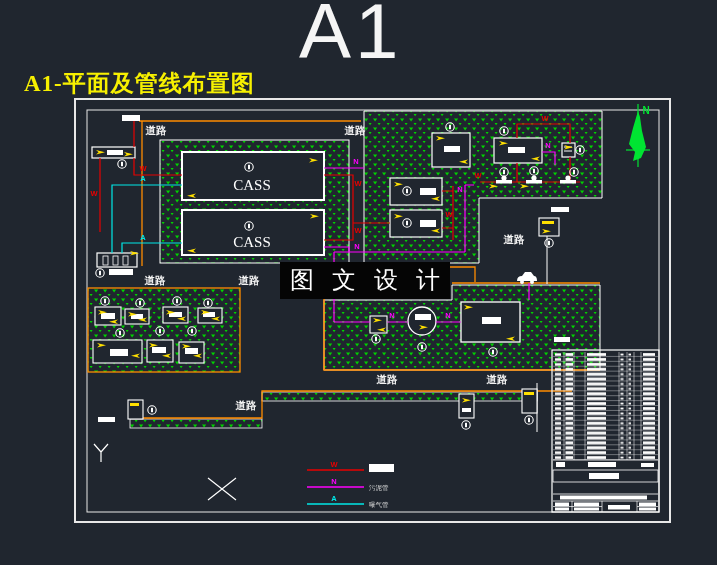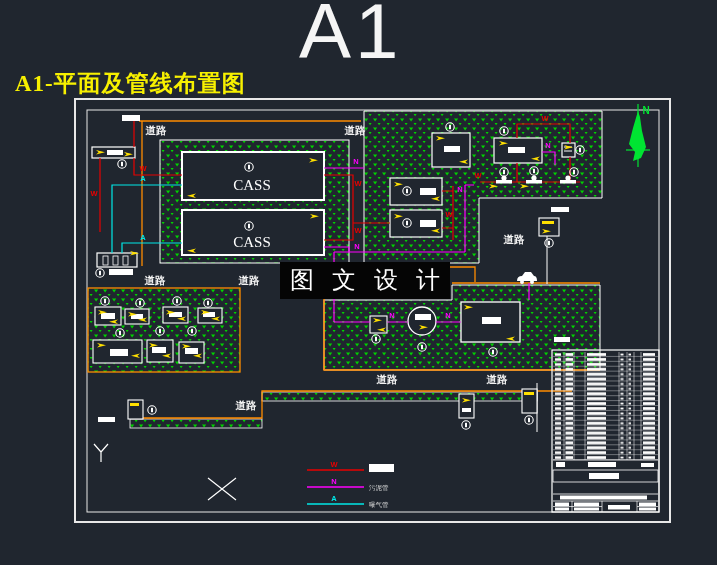--- a/index.html
+++ b/index.html
@@ -1,20 +1,20 @@
 <!DOCTYPE html>
 <html><head>
 <meta charset="utf-8">
 <style>
   html,body{margin:0;padding:0;background:#20262f;}
   .stage{position:relative;width:717px;height:565px;background:#20262f;overflow:hidden;
          font-family:"Liberation Sans",sans-serif;margin-left:12px;}
   .big-label{position:absolute;left:287px;top:-14px;font-size:78px;color:#f5f5f5;
              letter-spacing:4px;font-family:"Liberation Sans",sans-serif;}
-  .dwg-title{position:absolute;left:3px;top:68px;font-size:23px;font-weight:bold;
+  .dwg-title{position:absolute;left:12px;top:68px;font-size:23px;font-weight:bold;
              color:#f7f000;letter-spacing:1px;font-family:"Liberation Serif",serif;}
   svg{position:absolute;left:0;top:0;}
   text{font-family:"Liberation Sans",sans-serif;}
   .road-t{font-size:10.5px;fill:#f2f2f2;font-weight:bold;text-anchor:middle;}
   .pl{font-size:7.5px;font-weight:bold;text-anchor:middle;}
   .cass-t{font-size:15px;fill:#ffffff;text-anchor:middle;font-family:"Liberation Serif",serif;}
   .wm-t{font-size:24px;fill:#ffffff;text-anchor:middle;letter-spacing:6px;
         font-family:"Liberation Serif",serif;}
   .leg-name{font-size:6.5px;fill:#dddddd;}
   .north-t{font-size:10px;font-weight:bold;fill:#00e432;text-anchor:middle;}

